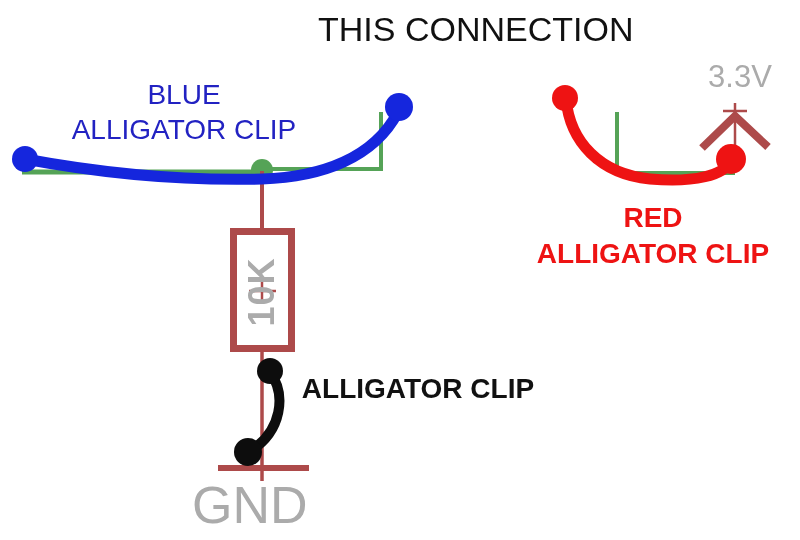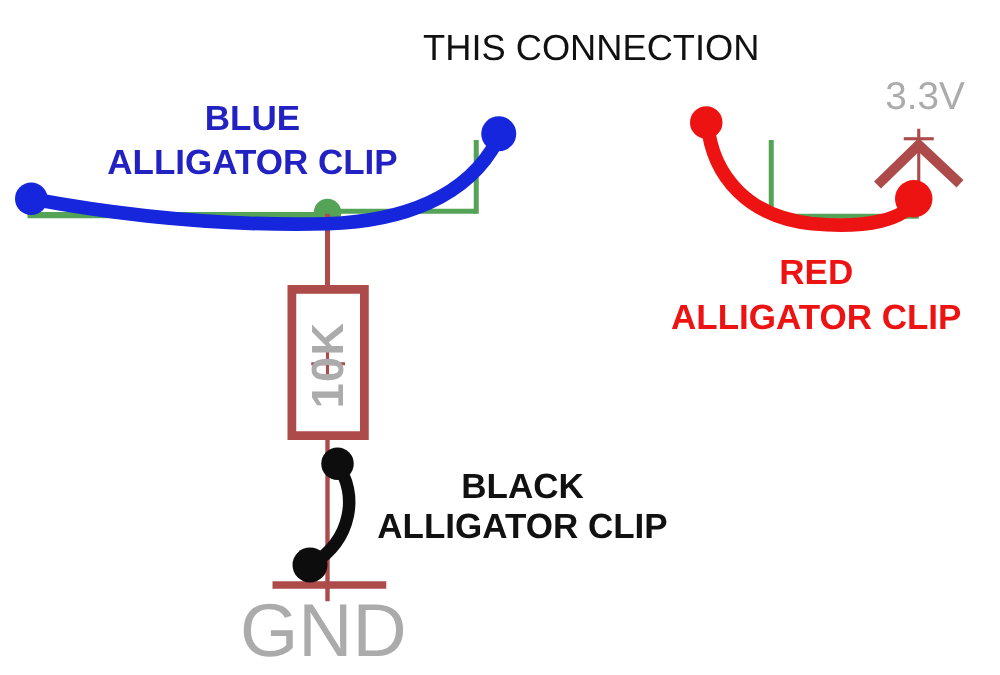--- a/index.html
+++ b/index.html
@@ -21,27 +21,27 @@
     top: 0;
   }
   .label {
     position: absolute;
     text-align: center;
     white-space: nowrap;
   }
   .label span { display: block; }
 
   .note-label {
-    left: 318px; top: 24px; width: 310px;
-    font-size: 29px; line-height: 30px;
+    left: 318px; top: 14px; width: 310px;
+    font-size: 34px; line-height: 30px;
     color: var(--text, #111);
   }
   .blue-label {
-    left: 42px; top: 77px; width: 320px;
-    font-size: 28px; line-height: 35px; font-weight: bold;
+    left: 24px; top: 77px; width: 320px;
+    font-size: 28px; line-height: 35px; font-weight: normal;
     color: var(--blue-label, #2222c2);
   }
   .red-label {
     left: 498px; top: 200px; width: 310px;
     font-size: 28px; line-height: 36px; font-weight: bold;
     color: var(--red, #ee1111);
   }
   .black-label {
     left: 268px; top: 373px; width: 300px;
     font-size: 28px; line-height: 32px; font-weight: bold;
@@ -54,21 +54,21 @@
     text-align: left;
   }
   .power-label {
     left: 694px; top: 60px; width: 92px;
     font-size: 31px; line-height: 34px;
     color: var(--gray, #aaa);
     text-align: center;
   }
   .ground-label {
     left: 192px; top: 474px; width: 150px;
-    font-size: 60px; line-height: 62px;
+    font-size: 52px; line-height: 62px;
     color: var(--gray, #aaa);
     text-align: left;
   }
   .resistor-value {
     left: 262px; top: 292px;
     transform: translate(-50%, -50%) rotate(-90deg);
     font-size: 36px; font-weight: bold;
     color: var(--gray, #aaa);
     letter-spacing: 1px;
   }
@@ -149,21 +149,20 @@
     <span>BLUE</span>
     <span>ALLIGATOR CLIP</span>
   </div>
 
   <div class="label red-label">
     <span>RED</span>
     <span>ALLIGATOR CLIP</span>
   </div>
 
   <div class="label black-label">
-    <span>BLACK</span>
     <span>ALLIGATOR CLIP</span>
   </div>
 
 
   <div class="label resistor-value">10K</div>
 
   <div class="label power-label">3.3V</div>
 
   <div class="label ground-label">GND</div>
 

